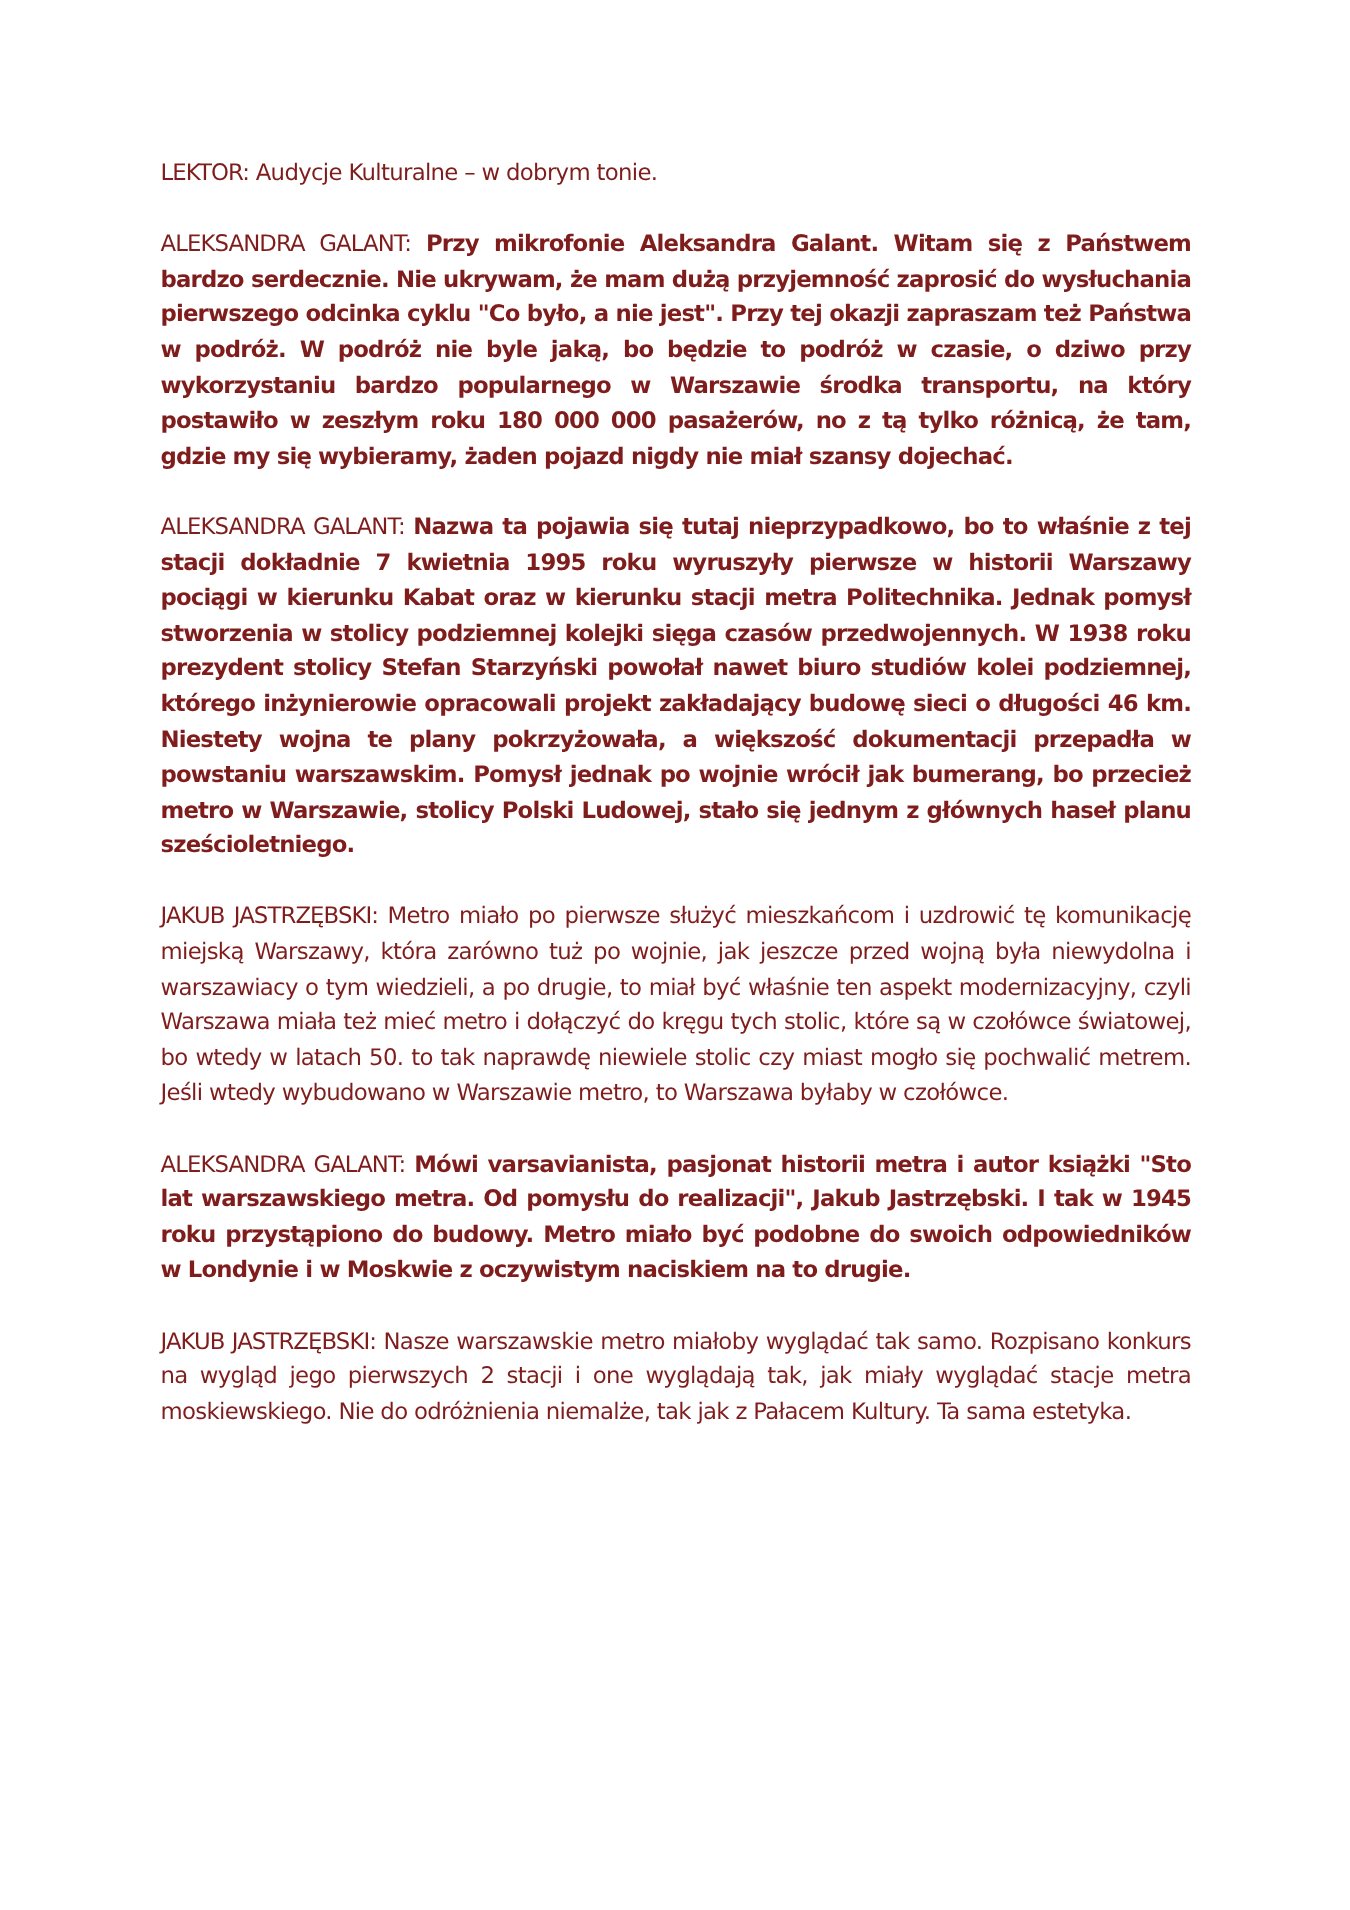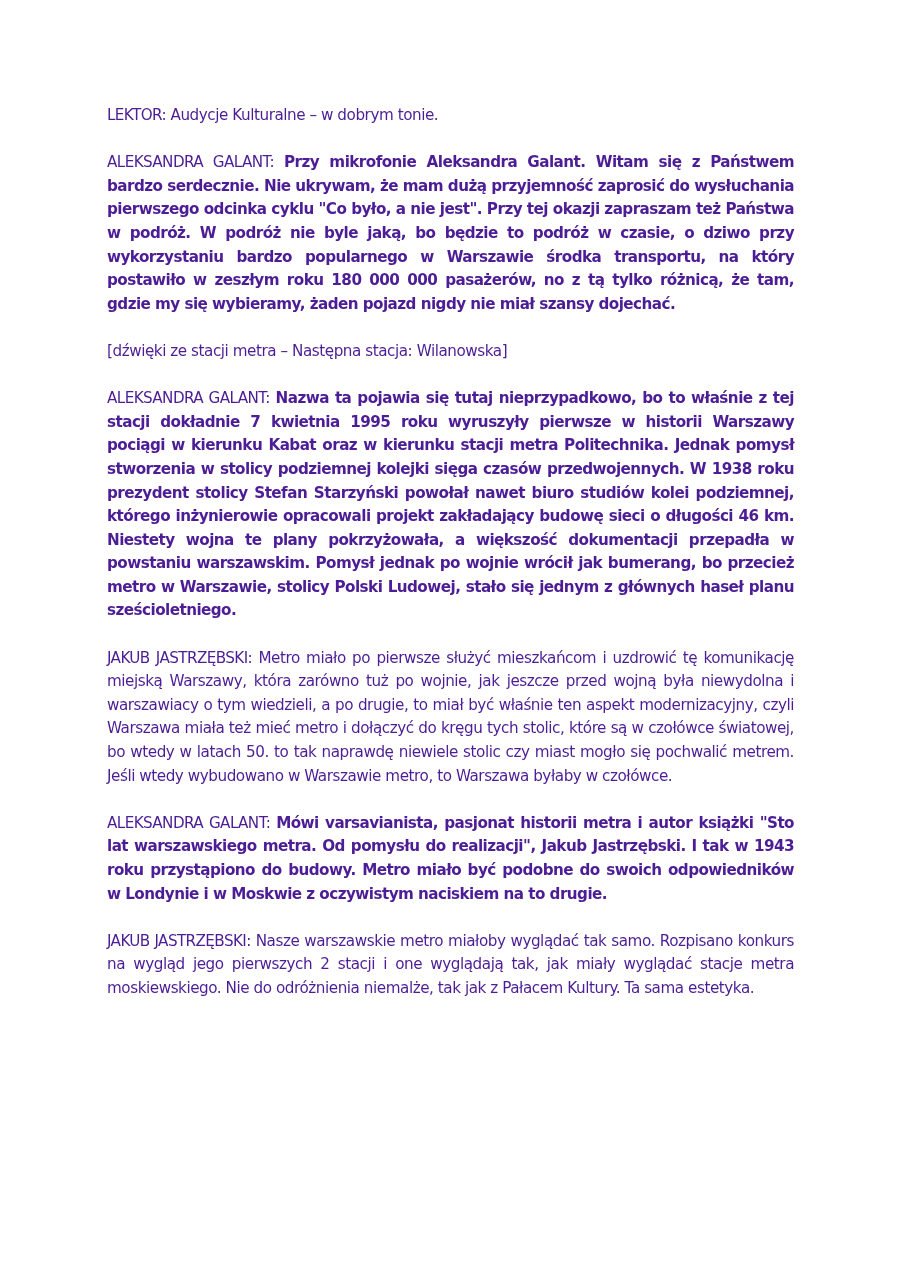--- a/index.html
+++ b/index.html
@@ -5,21 +5,21 @@
     html, body { margin: 0; padding: 0; background: #ffffff; }
     body { width: 900px; height: 1273px; position: relative; overflow: hidden; }
     .page {
       position: absolute;
       left: 107px;
       top: 104px;
       width: 687px;
       font-family: "DejaVu Sans", "Liberation Sans", sans-serif;
       font-size: 15.2px;
       line-height: 23.6px;
-      color: #4c1d95;
+      color: #7f1d1d;
       letter-spacing: -0.45px;
     }
     .para {
       margin: 0 0 23.6px 0;
       text-align: justify;
     }
     .speaker { font-weight: normal; letter-spacing: -0.6px; }
     .bold { font-weight: bold; letter-spacing: -0.55px; margin-top: 32px; }
     .normal { font-weight: normal; }
     .sfx { font-weight: normal; }
@@ -34,35 +34,34 @@
     <span class="normal">Audycje Kulturalne – w dobrym tonie.</span>
   </p>
 
   <p class="para">
     <span class="speaker">ALEKSANDRA GALANT:</span>
     <span class="bold">Przy mikrofonie Aleksandra Galant. Witam się z Państwem bardzo serdecznie. Nie ukrywam, że mam dużą przyjemność zaprosić do wysłuchania pierwszego odcinka cyklu "Co było, a nie jest". Przy tej okazji zapraszam też Państwa w podróż. W podróż nie byle jaką, bo będzie to podróż w czasie, o dziwo przy wykorzystaniu bardzo popularnego w Warszawie środka transportu, na który postawiło w zeszłym roku 180 000 000 pasażerów, no z tą tylko różnicą, że tam, gdzie my się wybieramy, żaden pojazd nigdy nie miał szansy dojechać.</span>
   </p>
 
 
 
-  <p class="para sfx">[dźwięki ze stacji metra – Następna stacja: Wilanowska]</p>
 
   <p class="para">
     <span class="speaker">ALEKSANDRA GALANT:</span>
     <span class="bold">Nazwa ta pojawia się tutaj nieprzypadkowo, bo to właśnie z tej stacji dokładnie 7 kwietnia 1995 roku wyruszyły pierwsze w historii Warszawy pociągi w kierunku Kabat oraz w kierunku stacji metra Politechnika. Jednak pomysł stworzenia w stolicy podziemnej kolejki sięga czasów przedwojennych. W 1938 roku prezydent stolicy Stefan Starzyński powołał nawet biuro studiów kolei podziemnej, którego inżynierowie opracowali projekt zakładający budowę sieci o długości 46 km. Niestety wojna te plany pokrzyżowała, a większość dokumentacji przepadła w powstaniu warszawskim. Pomysł jednak po wojnie wrócił jak bumerang, bo przecież metro w Warszawie, stolicy Polski Ludowej, stało się jednym z głównych haseł planu sześcioletniego.</span>
   </p>
 
   <p class="para">
     <span class="speaker">JAKUB JASTRZĘBSKI:</span>
     <span class="normal">Metro miało po pierwsze służyć mieszkańcom i uzdrowić tę komunikację miejską Warszawy, która zarówno tuż po wojnie, jak jeszcze przed wojną była niewydolna i warszawiacy o tym wiedzieli, a po drugie, to miał być właśnie ten aspekt modernizacyjny, czyli Warszawa miała też mieć metro i dołączyć do kręgu tych stolic, które są w czołówce światowej, bo wtedy w latach 50. to tak naprawdę niewiele stolic czy miast mogło się pochwalić metrem. Jeśli wtedy wybudowano w Warszawie metro, to Warszawa byłaby w czołówce.</span>
   </p>
 
   <p class="para">
     <span class="speaker">ALEKSANDRA GALANT:</span>
-    <span class="bold">Mówi varsavianista, pasjonat historii metra i autor książki "Sto lat warszawskiego metra. Od pomysłu do realizacji", Jakub Jastrzębski. I tak w 1943 roku przystąpiono do budowy. Metro miało być podobne do swoich odpowiedników w Londynie i w Moskwie z oczywistym naciskiem na to drugie.</span>
+    <span class="bold">Mówi varsavianista, pasjonat historii metra i autor książki "Sto lat warszawskiego metra. Od pomysłu do realizacji", Jakub Jastrzębski. I tak w 1945 roku przystąpiono do budowy. Metro miało być podobne do swoich odpowiedników w Londynie i w Moskwie z oczywistym naciskiem na to drugie.</span>
   </p>
 
   <p class="para">
     <span class="speaker">JAKUB JASTRZĘBSKI:</span>
     <span class="normal">Nasze warszawskie metro miałoby wyglądać tak samo. Rozpisano konkurs na wygląd jego pierwszych 2 stacji i one wyglądają tak, jak miały wyglądać stacje metra moskiewskiego. Nie do odróżnienia niemalże, tak jak z Pałacem Kultury. Ta sama estetyka.</span>
   </p>
 
 </div>
 
 </body></html>

